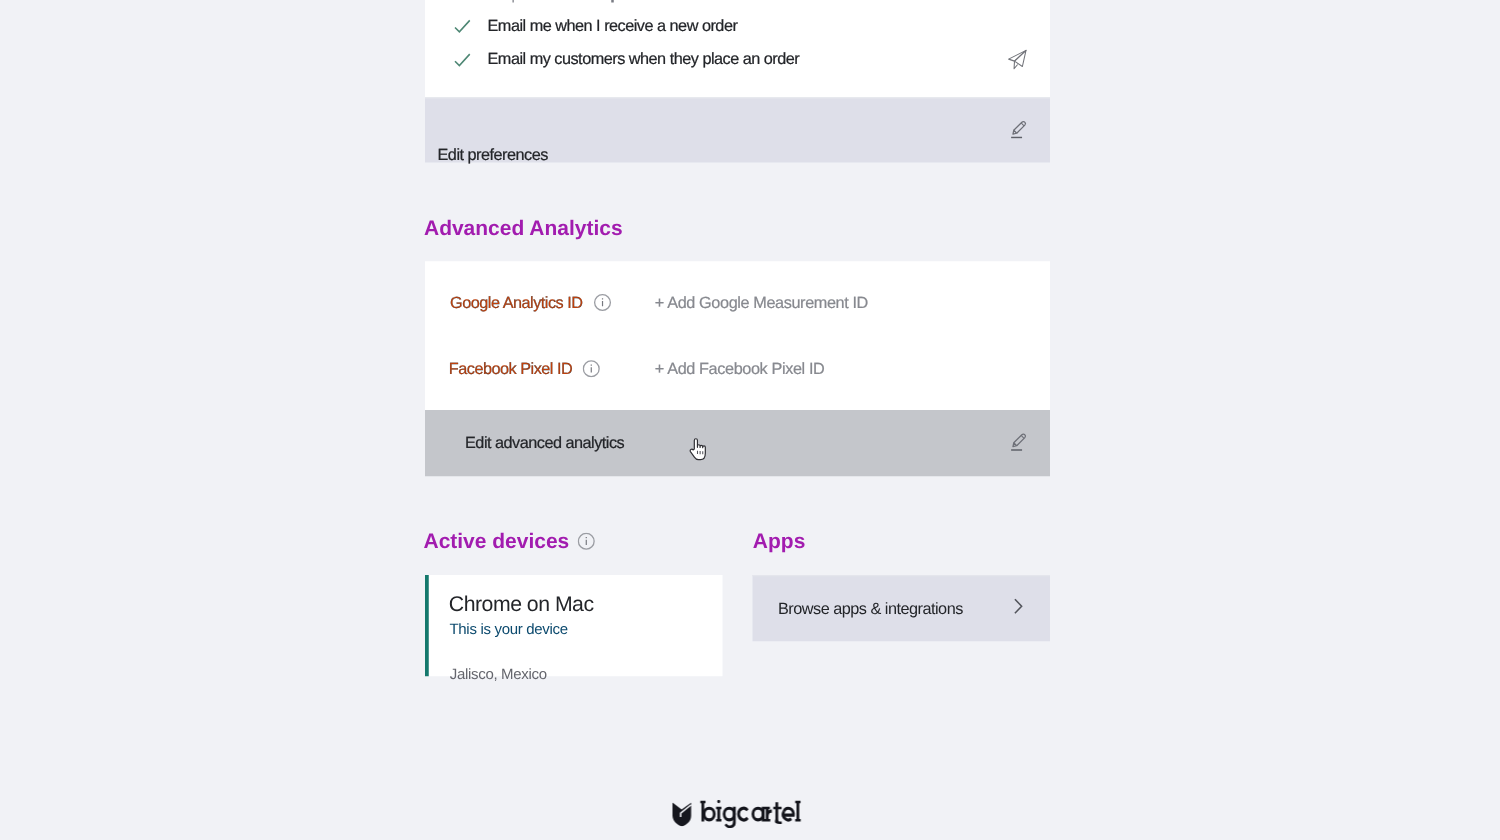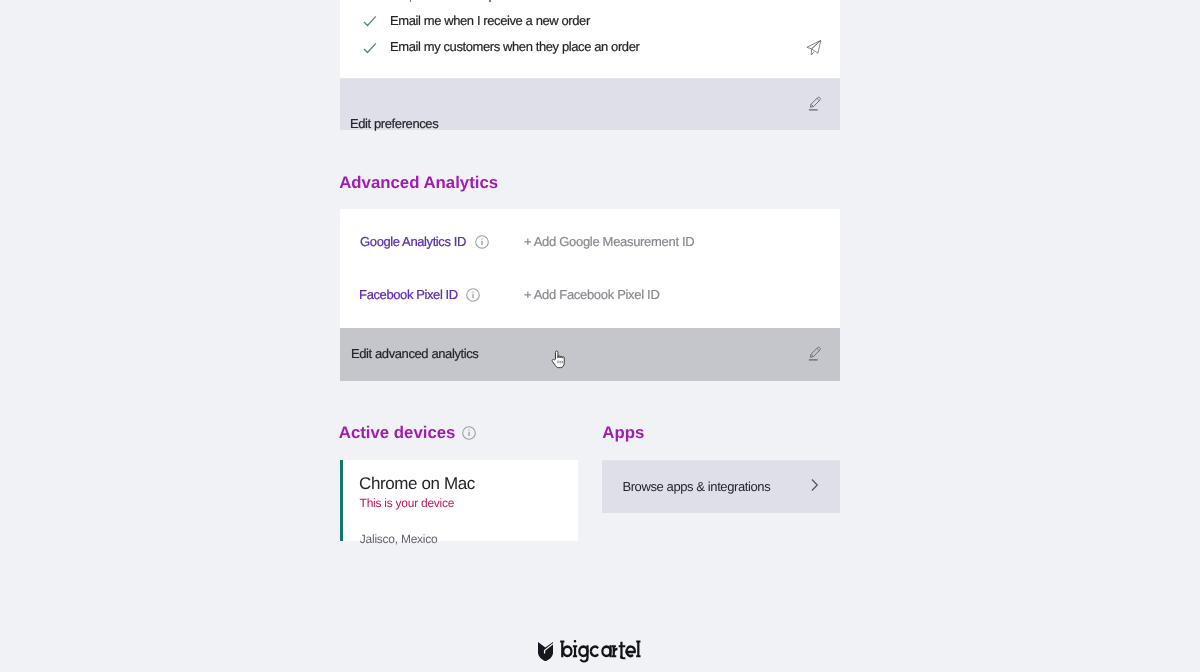--- a/index.html
+++ b/index.html
@@ -4,21 +4,21 @@
 <style>
   * { box-sizing: border-box; margin:0; padding:0; }
   html,body { width:1200px; height:672px; }
   body { background:#f1f2f6; font-family:"Liberation Sans", sans-serif; overflow:hidden;
          -webkit-font-smoothing:antialiased; text-rendering:geometricPrecision; }
   .page { position:relative; width:1200px; height:500px; will-change:transform; }
   .card { position:absolute; background:#fff; }
   .sec-title { position:absolute; font-size:16.8px; font-weight:700; color:#a21caf; letter-spacing:0; }
   .foot { background:#dedfe9; }
   .foot-label { position:absolute; font-size:13px; letter-spacing:-0.4px; color:#232529; -webkit-text-stroke:0.18px #232529; }
-  .row-label { position:absolute; font-size:13px; letter-spacing:-0.4px; color:#6d28d9; -webkit-text-stroke:0.18px #232529; }
+  .row-label { position:absolute; font-size:13px; letter-spacing:-0.4px; color:#c2410c; -webkit-text-stroke:0.18px #232529; }
   .row-value { position:absolute; font-size:13px; letter-spacing:-0.31px; color:#87898f; -webkit-text-stroke:0.18px #87898f; }
   .check { position:absolute; }
   .pref-text { position:absolute; font-size:13px; letter-spacing:-0.4px; color:#232529; -webkit-text-stroke:0.18px #232529; }
 </style>
 </head>
 <body>
 
 <div class="page">
 
   <div class="card" style="left:340px;top:-46px;width:500px;height:124px;">
@@ -78,21 +78,21 @@
   <div style="position:absolute;left:465.8px;top:288.0px;">
     <svg width="14" height="14" viewBox="0 0 14 14">
         <circle cx="7" cy="7" r="6.3" fill="none" stroke="#9b9da3" stroke-width="1.05"></circle>
         <rect x="6.52" y="3.5" width="1.0" height="1.0" rx="0.12" fill="#77797f"></rect>
         <path d="M7.02 5.8 L7.02 10.0" stroke="#77797f" stroke-width="0.95" stroke-linecap="butt"></path>
       </svg>
   </div>
   <div class="row-value" style="left:523.9px;top:287.0px;">+ Add Facebook Pixel ID</div>
 
   <div class="card foot" style="left:340px;top:328px;width:500px;height:53px;background:#c4c6cb;"></div>
-  <div class="foot-label" style="left:351px;top:345.6px;">Edit advanced analytics</div>
+  <div class="foot-label" style="left:372px;top:345.6px;">Edit advanced analytics</div>
   <div style="position:absolute;left:808.3px;top:342.2px;">
     <svg width="14" height="19" viewBox="0 0 14 19">
       <path d="M3.0 12.25 L9.5 5.75 C10.2 5.05 11.2 5.05 11.85 5.75 C12.5 6.4 12.5 7.4 11.85 8.1 L5.35 14.6" fill="none" stroke="#6e7078" stroke-width="1.0"></path>
       <path d="M3.0 12.25 L2.35 15.25 L5.35 14.6 Z" fill="none" stroke="#6e7078" stroke-width="1.0" stroke-linejoin="round"></path>
       <path d="M8.9 6.35 L11.25 8.7" fill="none" stroke="#6e7078" stroke-width="0.85"></path>
       <path d="M0.9 17.9 L9.65 17.9" stroke="#5e6068" stroke-width="1.2" stroke-linecap="butt"></path>
     </svg>
   </div>
 
   <div style="position:absolute;left:550.6px;top:350.2px;">
@@ -117,21 +117,21 @@
     <svg width="14" height="14" viewBox="0 0 14 14">
         <circle cx="7" cy="7" r="6.3" fill="none" stroke="#9b9da3" stroke-width="1.05"></circle>
         <rect x="6.52" y="3.5" width="1.0" height="1.0" rx="0.12" fill="#77797f"></rect>
         <path d="M7.02 5.8 L7.02 10.0" stroke="#77797f" stroke-width="0.95" stroke-linecap="butt"></path>
       </svg>
   </div>
 
   <div class="card" style="left:340px;top:460px;width:238px;height:81px;"></div>
   <div style="position:absolute;left:340px;top:460px;width:3px;height:81px;background:#14786c;"></div>
   <div style="position:absolute;left:359.1px;top:473.8px;font-size:17px;letter-spacing:-0.4px;color:#232529;">Chrome on Mac</div>
-  <div style="position:absolute;left:359.6px;top:496.4px;font-size:12px;letter-spacing:-0.25px;color:#be185d;">This is your device</div>
+  <div style="position:absolute;left:359.6px;top:496.4px;font-size:12px;letter-spacing:-0.25px;color:#0c4a6e;">This is your device</div>
   <div style="position:absolute;left:359.8px;top:532px;font-size:12px;letter-spacing:-0.25px;color:#65666d;">Jalisco, Mexico</div>
 
   <div class="sec-title" style="left:602.3px;top:423px;">Apps</div>
   <div class="card foot" style="left:602.4px;top:460px;width:238px;height:53px;border-top:1px solid #e4e5ec;"></div>
   <div style="position:absolute;left:622.4px;top:478.6px;font-size:13px;letter-spacing:-0.4px;color:#232529;text-align:right;">Browse apps &amp; integrations</div>
   <div style="position:absolute;left:810px;top:478px;">
     <svg width="10" height="14" viewBox="0 0 10 14">
         <path d="M2.35 1.9 L7.3 7.0 L2.35 12.1" fill="none" stroke="#53555c" stroke-width="1.25" stroke-linecap="square" stroke-linejoin="miter"></path>
       </svg>
   </div>

